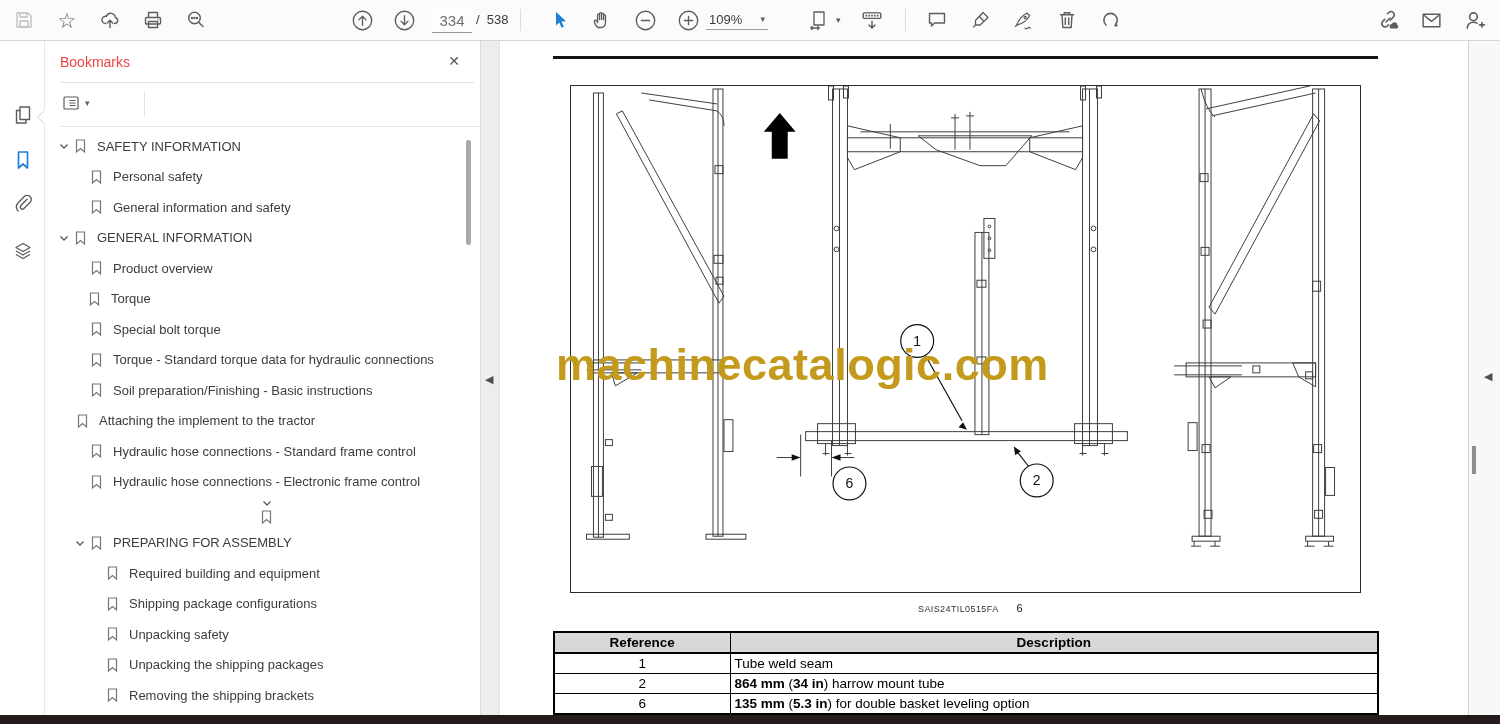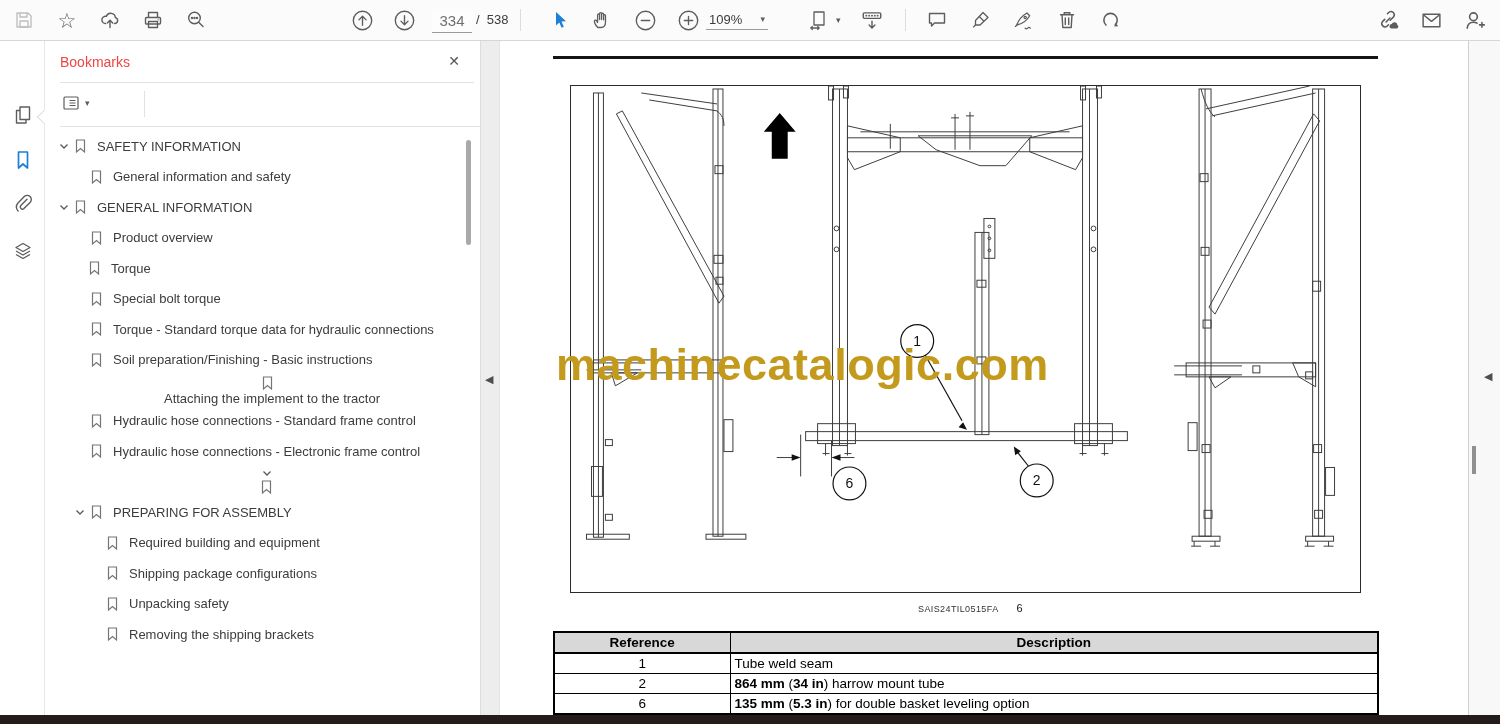--- a/index.html
+++ b/index.html
@@ -287,20 +287,29 @@
           </span>
           <span class="bm-label">SAFETY INFORMATION</span>
         </div>
         <div class="bm-row" style="padding-left: 26px;">
           <span class="bm-chev"></span>
           <span class="bm-flag">
             <svg width="13" height="16" viewBox="0 0 13 16">
               <path d="M2.5 2 h8 v12 l-4-3.4 -4 3.4 z" fill="none" stroke="#757575" stroke-width="1.2"></path>
             </svg>
           </span>
+          <span class="bm-label">Personal safety</span>
+        </div>
+        <div class="bm-row" style="padding-left: 26px;">
+          <span class="bm-chev"></span>
+          <span class="bm-flag">
+            <svg width="13" height="16" viewBox="0 0 13 16">
+              <path d="M2.5 2 h8 v12 l-4-3.4 -4 3.4 z" fill="none" stroke="#757575" stroke-width="1.2"></path>
+            </svg>
+          </span>
           <span class="bm-label">General information and safety</span>
         </div>
         <div class="bm-row" style="padding-left: 10px;">
           <span class="bm-chev">
             <svg width="12" height="12" viewBox="0 0 12 12">
               <polyline points="2.5,4.5 6,8 9.5,4.5" fill="none" stroke="#5a5a5a" stroke-width="1.3"></polyline>
             </svg>
           </span>
           <span class="bm-flag">
             <svg width="13" height="16" viewBox="0 0 13 16">
@@ -347,21 +356,21 @@
         </div>
         <div class="bm-row" style="padding-left: 26px;">
           <span class="bm-chev"></span>
           <span class="bm-flag">
             <svg width="13" height="16" viewBox="0 0 13 16">
               <path d="M2.5 2 h8 v12 l-4-3.4 -4 3.4 z" fill="none" stroke="#757575" stroke-width="1.2"></path>
             </svg>
           </span>
           <span class="bm-label">Soil preparation/Finishing - Basic instructions</span>
         </div>
-        <div class="bm-row" style="padding-left: 12px; flex-direction: column;">
+        <div class="bm-row" style="padding-left: 12px;">
           <span class="bm-chev"></span>
           <span class="bm-flag">
             <svg width="13" height="16" viewBox="0 0 13 16">
               <path d="M2.5 2 h8 v12 l-4-3.4 -4 3.4 z" fill="none" stroke="#757575" stroke-width="1.2"></path>
             </svg>
           </span>
           <span class="bm-label">Attaching the implement to the tractor</span>
         </div>
         <div class="bm-row" style="padding-left: 26px;">
           <span class="bm-chev"></span>
@@ -426,20 +435,29 @@
           <span class="bm-label">Shipping package configurations</span>
         </div>
         <div class="bm-row" style="padding-left: 42px;">
           <span class="bm-chev"></span>
           <span class="bm-flag">
             <svg width="13" height="16" viewBox="0 0 13 16">
               <path d="M2.5 2 h8 v12 l-4-3.4 -4 3.4 z" fill="none" stroke="#757575" stroke-width="1.2"></path>
             </svg>
           </span>
           <span class="bm-label">Unpacking safety</span>
+        </div>
+        <div class="bm-row" style="padding-left: 42px;">
+          <span class="bm-chev"></span>
+          <span class="bm-flag">
+            <svg width="13" height="16" viewBox="0 0 13 16">
+              <path d="M2.5 2 h8 v12 l-4-3.4 -4 3.4 z" fill="none" stroke="#757575" stroke-width="1.2"></path>
+            </svg>
+          </span>
+          <span class="bm-label">Unpacking the shipping packages</span>
         </div>
         <div class="bm-row" style="padding-left: 42px;">
           <span class="bm-chev"></span>
           <span class="bm-flag">
             <svg width="13" height="16" viewBox="0 0 13 16">
               <path d="M2.5 2 h8 v12 l-4-3.4 -4 3.4 z" fill="none" stroke="#757575" stroke-width="1.2"></path>
             </svg>
           </span>
           <span class="bm-label">Removing the shipping brackets</span>
         </div>

